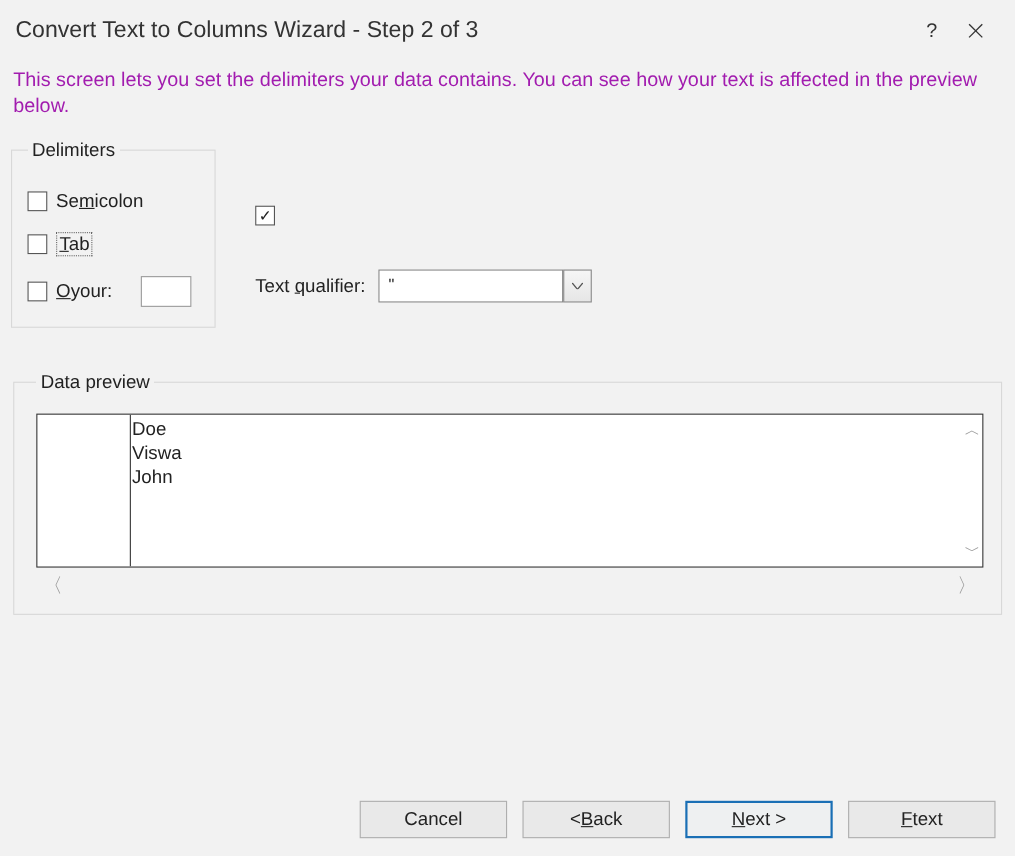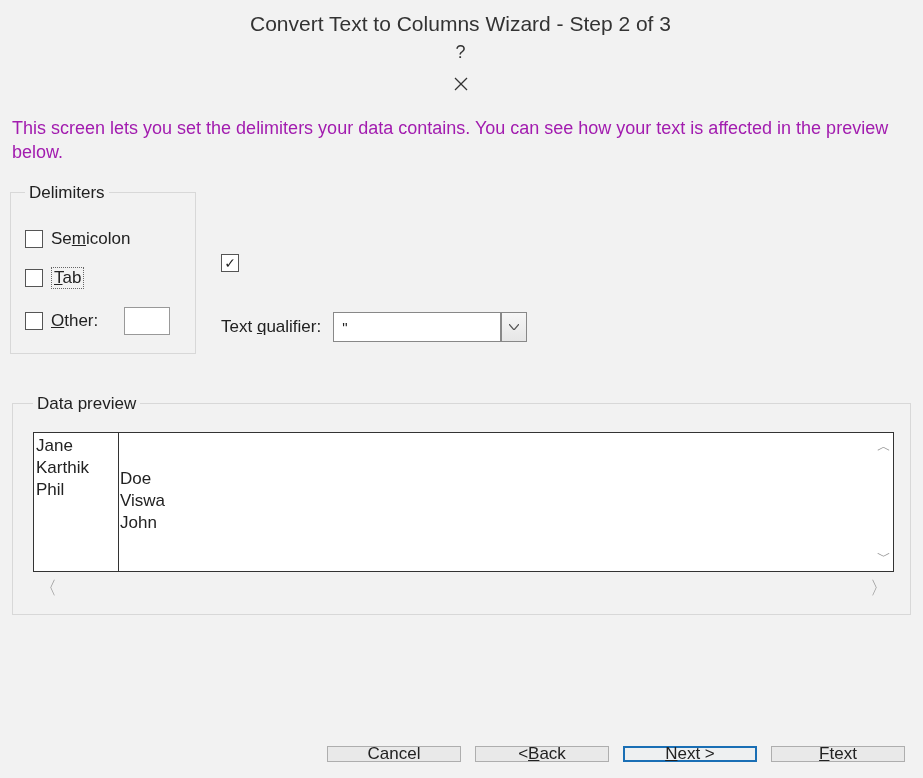--- a/index.html
+++ b/index.html
@@ -12,21 +12,20 @@
     background: #f2f2f2;
     width: 923px;
     height: 778px;
     position: relative;
     color: #222;
   }
   .titlebar {
     display: flex;
     align-items: center;
     padding: 12px 16px 8px 14px;
-    flex-direction: column;
   }
   .titlebar .title {
     font-size: 21px;
     color: #333;
     flex: 1;
   }
   .titlebar .help-icon,
   .titlebar .close-icon {
     width: 40px;
     height: 32px;
@@ -39,22 +38,22 @@
   }
   .titlebar .close-icon svg { width: 14px; height: 14px; stroke: #333; stroke-width: 1.2; }
   .description {
     padding: 8px 14px 18px 12px;
     font-size: 18px;
     color: #a21caf;
     line-height: 1.35;
   }
   .content {
     display: flex;
-    align-items: center;
-    gap: 25px;
+    align-items: flex-start;
+    gap: 36px;
     padding: 0 0 0 10px;
   }
   fieldset.delimiters {
     border: 1px solid #d8d8d8;
     padding: 18px 14px 18px 14px;
     width: 186px;
   }
   fieldset legend {
     font-size: 17px;
     padding: 0 4px;
@@ -153,21 +152,21 @@
     line-height: 1.3;
     position: relative;
     overflow: hidden;
   }
   .preview-col1, .preview-col2 {
     position: absolute;
     top: 2px;
     white-space: pre;
   }
   .preview-col1 { left: 2px; }
-  .preview-col2 { left: 86px; margin-top: 33px; }
+  .preview-col2 { left: 86px; }
   .col-divider {
     position: absolute;
     top: 0;
     bottom: 0;
     left: 84px;
     width: 1px;
     background: #333;
   }
   .vscroll {
     position: absolute;
@@ -195,21 +194,21 @@
   }
   .buttons {
     position: absolute;
     bottom: 16px;
     right: 18px;
     display: flex;
     gap: 14px;
   }
   .btn {
     width: 134px;
-    height: 16px;
+    height: 34px;
     border: 1px solid #aeaeae;
     background: #e9e9e9;
     font-size: 17px;
     display: flex;
     align-items: center;
     justify-content: center;
     cursor: pointer;
     color: #222;
   }
   .btn.primary {
@@ -245,21 +244,21 @@
 
     <div class="chk-row">
       <span class="chk"></span>
       <span class="chk-label tab-focus"><span class="u">T</span><span>ab</span></span>
     </div>
 
 
 
     <div class="chk-row">
       <span class="chk"></span>
-      <span class="chk-label"><span class="u">O</span><span>ther:</span></span>
+      <span class="chk-label"><span class="u">O</span><span>your:</span></span>
       <input type="text" class="other-input" value="" style="">
     </div>
   </fieldset>
 
   <div class="right-col">
     <div class="chk-row wide">
       <span class="chk checked"></span>
     </div>
 
     <div class="qualifier-row">
@@ -274,23 +273,20 @@
       </div>
     </div>
   </div>
 </div>
 
 <fieldset class="preview">
   <legend>Data preview</legend>
   <div class="preview-grid-wrap">
     <div class="preview-grid">
       <div class="col-divider"></div>
-      <div class="preview-col1" id="pcol1">Jane
-Karthik
-Phil</div>
       <div class="preview-col2" id="pcol2">Doe
 Viswa
 John</div>
     </div>
     <div class="vscroll">
       <span>︿</span>
       <span>﹀</span>
     </div>
   </div>
   <div class="hscroll">

